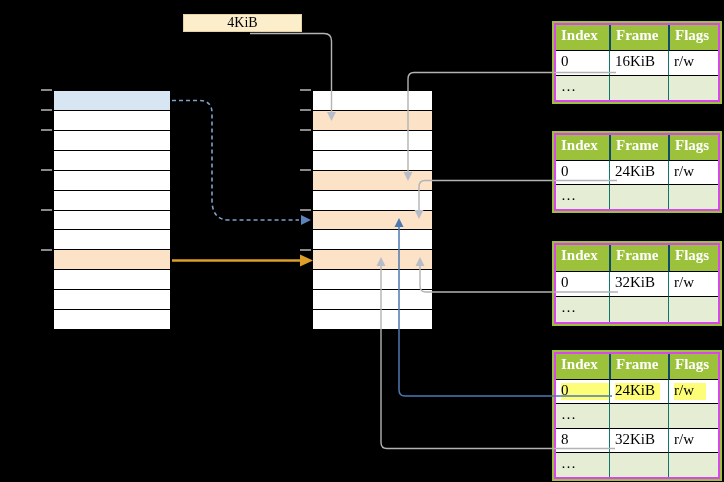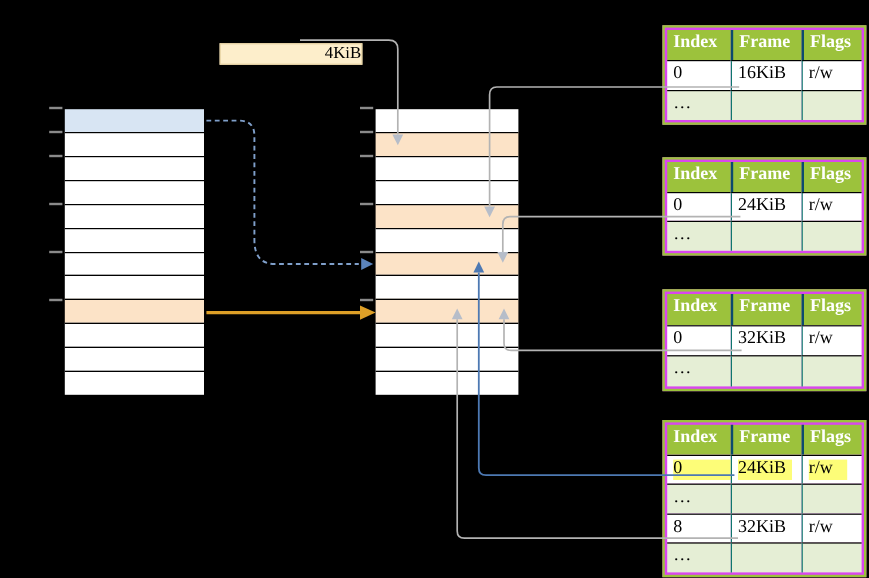--- a/index.html
+++ b/index.html
@@ -15,22 +15,22 @@
   .memtable.virtual{left:53px;top:90px;width:118px;height:240px;}
   .memtable.physical{left:312px;top:90px;width:121px;height:240px;}
   .mrow{flex:1;border-top:1px solid #000;}
   .mrow:first-child{border-top:none;}
   .f-white{background:#ffffff;}
   .f-blue{background:#d8e5f3;}
   .f-orange{background:#fce3c7;}
   .tick{position:absolute;width:11px;height:2px;background:#8a8a8a;}
   
   .labelbox{
-    position:absolute;left:183px;top:36px;width:119px;height:18px;box-sizing:border-box;
-    background:#fdeecb;border:1px solid #e6d2a2;text-align:right;
+    position:absolute;left:183px;top:14px;width:119px;height:18px;box-sizing:border-box;
+    background:#fdeecb;border:1px solid #e6d2a2;text-align:center;
     font-size:14px;line-height:15px;color:#000;
   }
   
   .ptable{
     position:absolute;left:552px;width:170px;box-sizing:border-box;
     border:2px solid #9cc23c;background:#d946ef;padding:2px;
     display:flex;flex-direction:column;
   }
   .pt1{top:21px;height:83px;}
   .pt2{top:131px;height:82px;}

